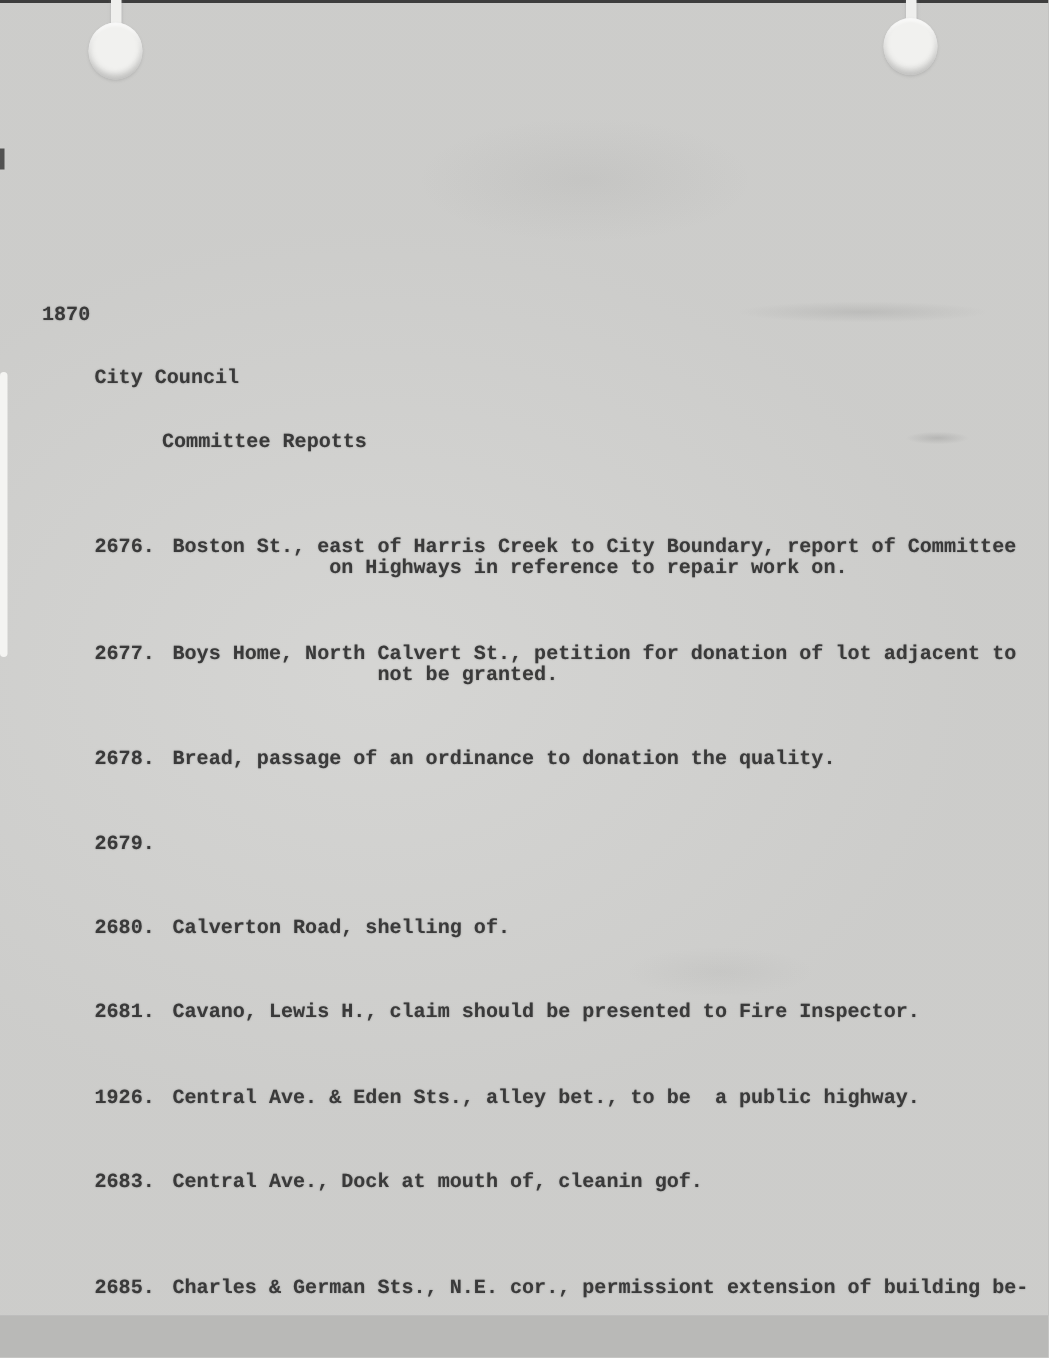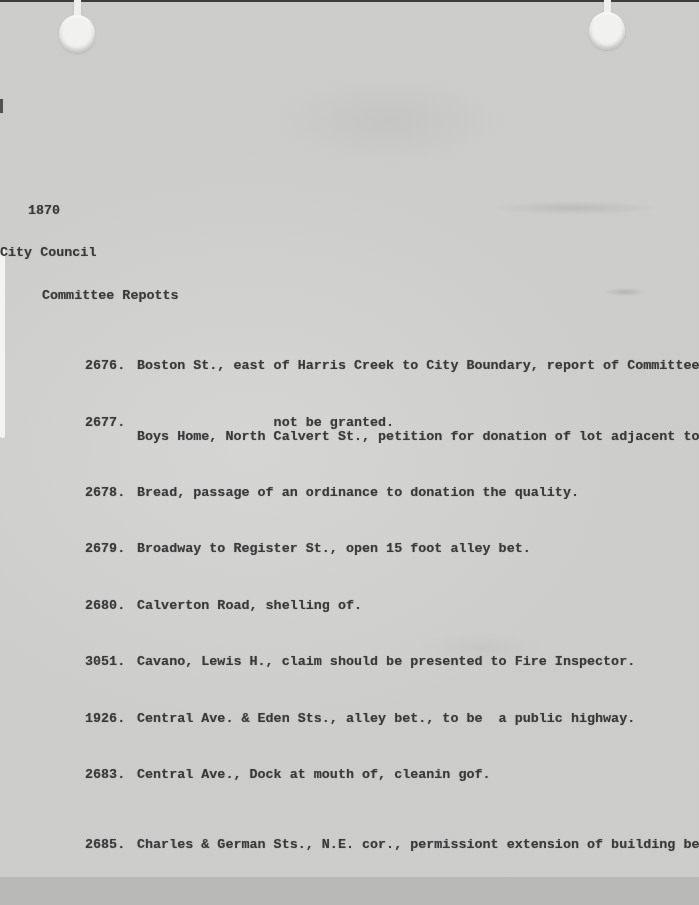--- a/index.html
+++ b/index.html
@@ -38,24 +38,24 @@
   .hole-strip.right{left:604px;top:0;height:15px;}
   
   .doc-text{
     position:absolute;left:0;top:176px;width:699px;
     font-size:13.4px;line-height:14.1px;font-weight:bold;
     color:var(--ink);
     text-shadow:0 0 1px rgba(58,58,58,.5);
     white-space:pre;
   }
   .hdr-year{margin-left:28px;}
-  .hdr-council{}
-  .hdr-committee{margin-left:42px;}
+  .hdr-council{margin-left:63px;}
+  .hdr-committee{margin-left:108px;}
   .entry{display:flex;}
-  .entry .num{flex:0 0 52px;margin-left:85px;}
+  .entry .num{flex:0 0 52px;margin-left:63px;}
   .entry .body{flex:1 1 auto;}
   .entry .line{white-space:pre;}
 </style>
 </head>
 <body>
 
 <div class="page">
   <div class="top-edge"></div>
   <div class="hole-strip left"></div>
   <div class="hole-strip right"></div>
@@ -64,45 +64,44 @@
   <div class="left-nick"></div>
   <div class="left-sliver"></div>
 
   <div class="doc-text">
     <div class="hdr-year">1870</div>
     <div class="hdr-council">City Council</div>
     <div class="hdr-committee">Committee Repotts</div>
     <div>
   <div class="entry">
     <span class="num">2676.</span>
-    <span class="body"><div class="line">Boston St., east of Harris Creek to City Boundary, report of Committee</div></span>
+    <span class="body"><div class="line">Boston St., east of Harris Creek to City Boundary, report of Committee</div><div class="line">             on Highways in reference to repair work on.</div></span>
   </div>
 
   <div class="entry">
     <span class="num">2677.</span>
-    <span class="body"><div class="line">                 not be granted.</div><div class="line">Boys Home, North Calvert St., petition for donation of lot adjacent to</div></span>
+    <span class="body"><div class="line">Boys Home, North Calvert St., petition for donation of lot adjacent to</div><div class="line">                 not be granted.</div></span>
   </div>
 
   <div class="entry">
     <span class="num">2678.</span>
     <span class="body"><div class="line">Bread, passage of an ordinance to donation the quality.</div></span>
   </div>
 
   <div class="entry">
     <span class="num">2679.</span>
-    <span class="body"><div class="line">Broadway to Register St., open 15 foot alley bet.</div></span>
   </div>
 
   <div class="entry">
     <span class="num">2680.</span>
     <span class="body"><div class="line">Calverton Road, shelling of.</div></span>
   </div>
 
   <div class="entry">
-    <span class="num">3051.</span>
+    <span class="num">2681.</span>
     <span class="body"><div class="line">Cavano, Lewis H., claim should be presented to Fire Inspector.</div></span>
   </div>
 
   <div class="entry">
     <span class="num">1926.</span>
     <span class="body"><div class="line">Central Ave. &amp; Eden Sts., alley bet., to be  a public highway.</div></span>
   </div>
 
   <div class="entry">
     <span class="num">2683.</span>

